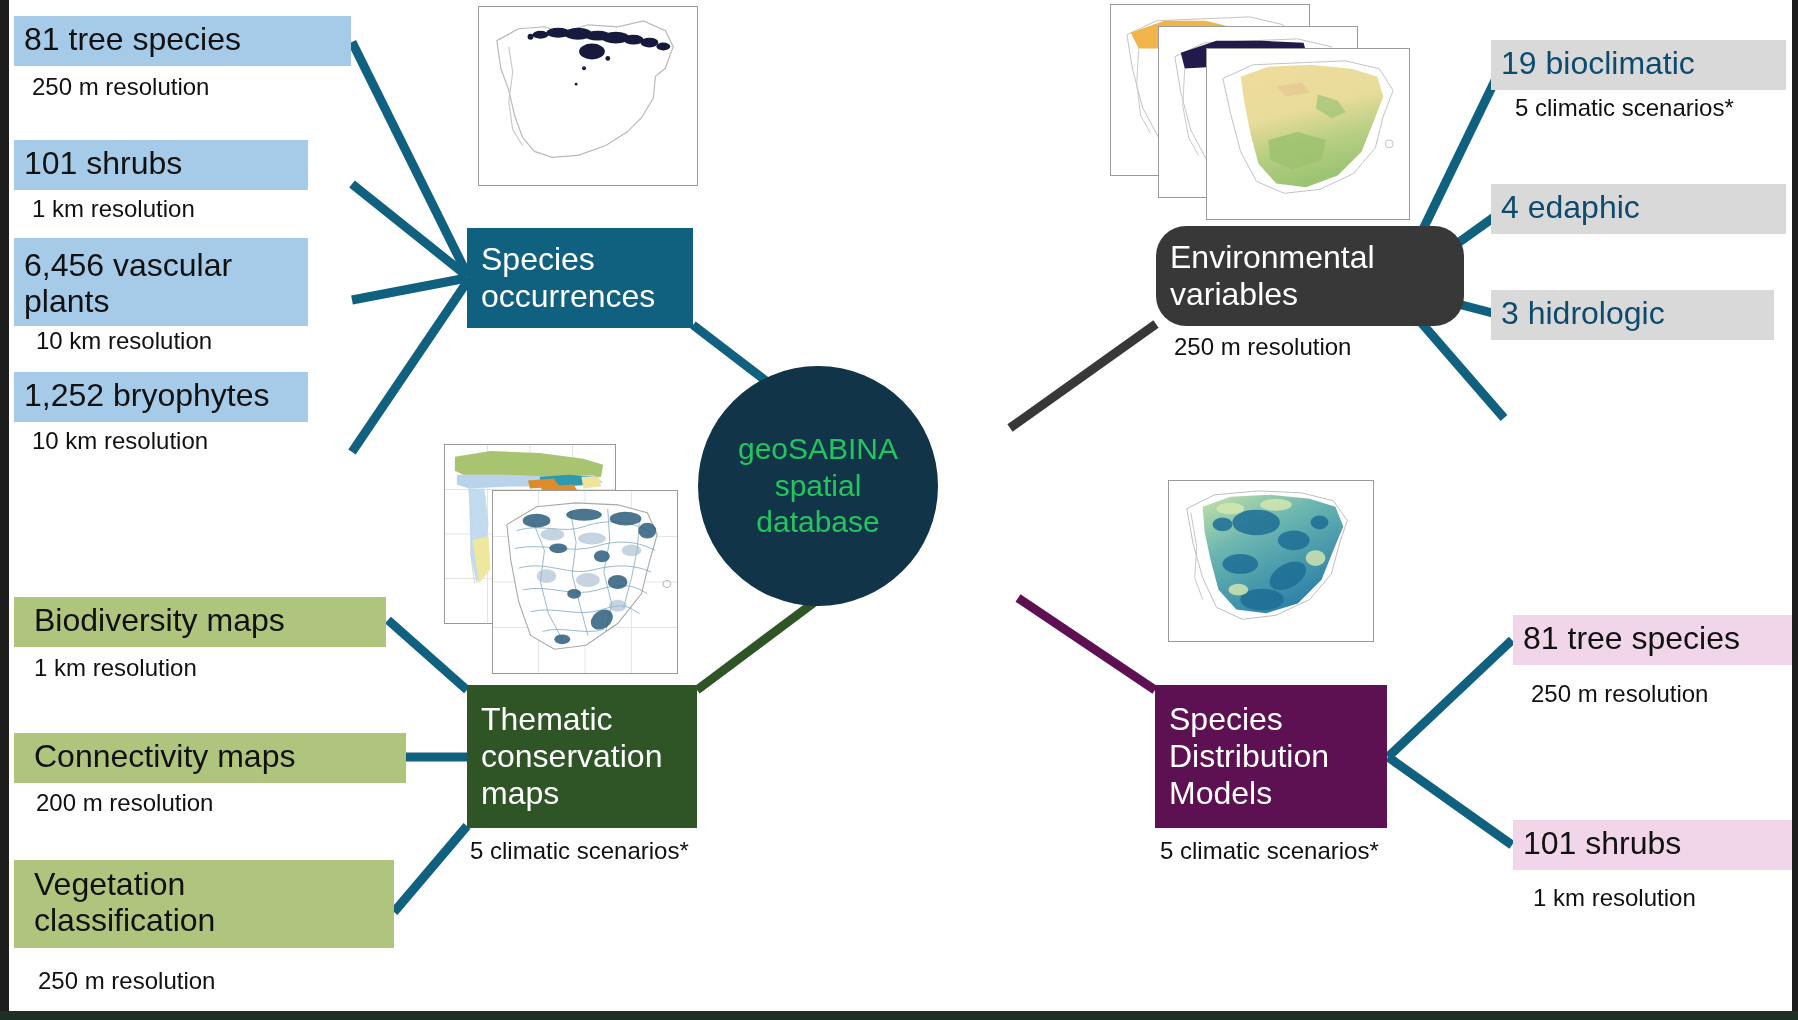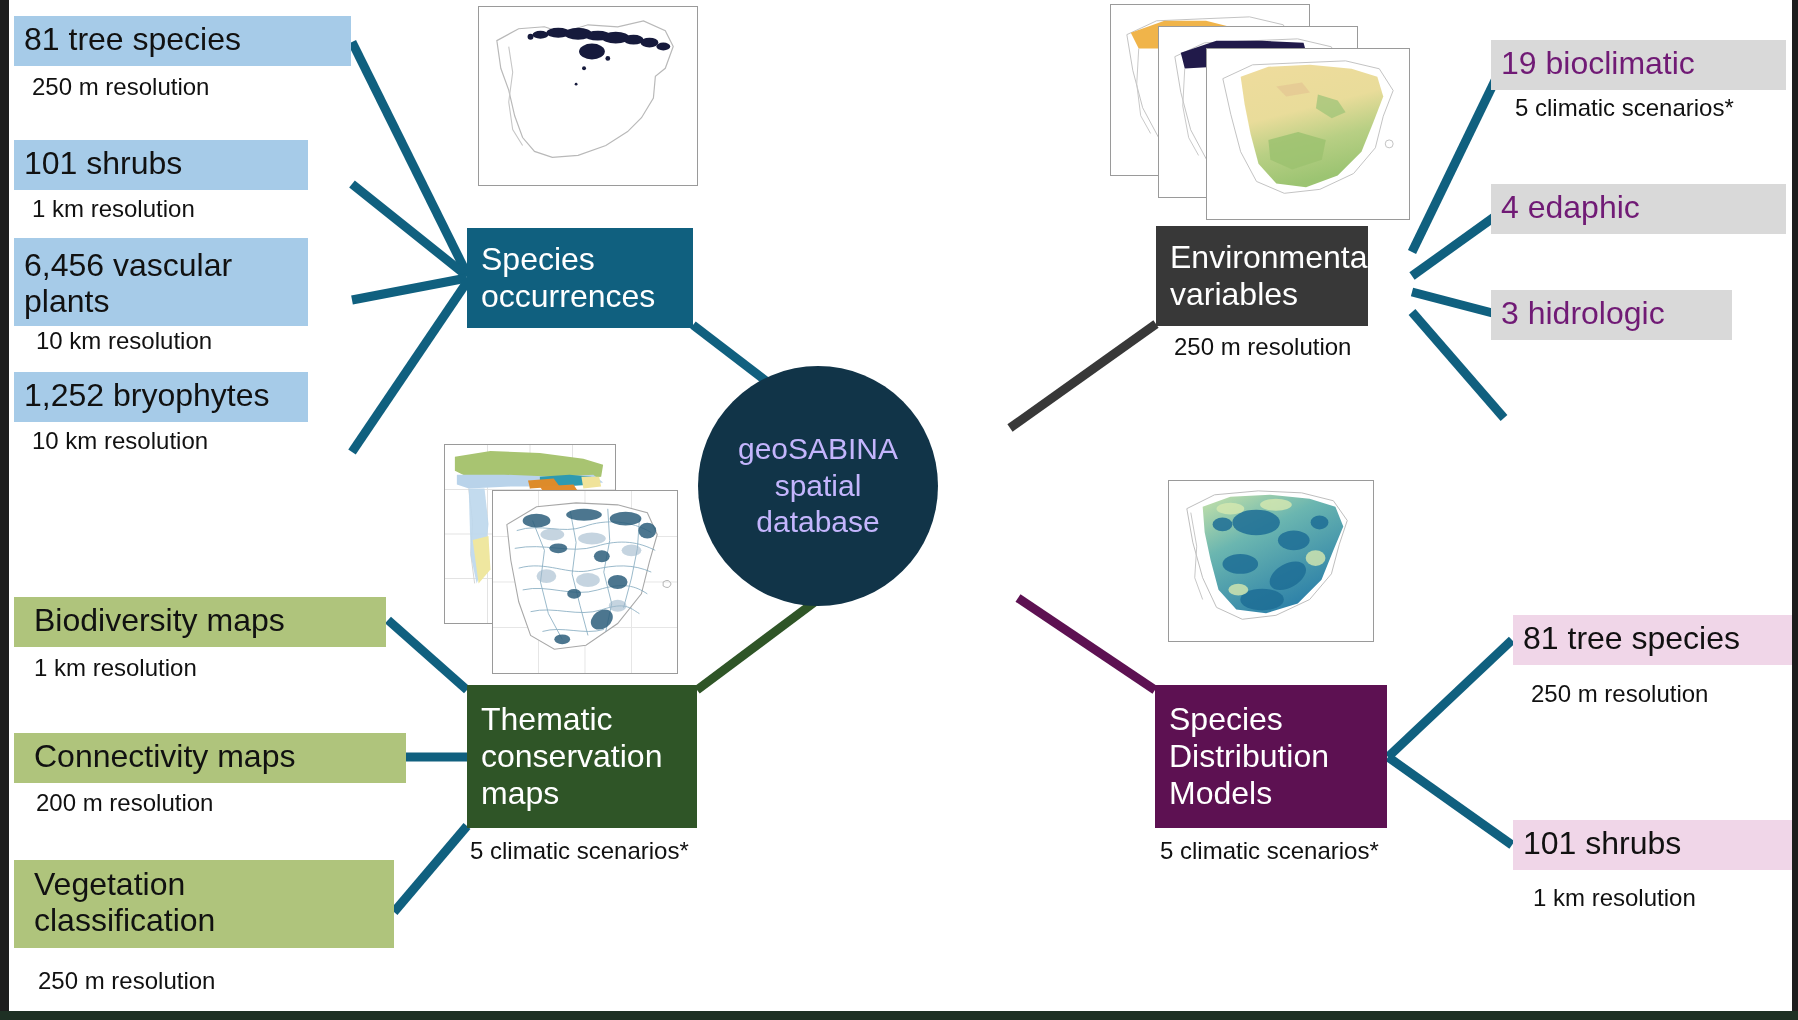--- a/index.html
+++ b/index.html
@@ -14,28 +14,28 @@
   .edge-right{position:absolute;right:0;top:0;width:6px;height:1020px;background:#1d1d1d;}
   .edge-bottom{position:absolute;left:0;bottom:0;width:1798px;height:9px;background:#1e3024;}
   .edge-top{position:absolute;left:0;top:0;width:1798px;height:3px;background:#ffffff;}
 
   svg.links{position:absolute;left:0;top:0;width:1798px;height:1020px;pointer-events:none;}
 
   .node{position:absolute;box-sizing:border-box;display:flex;align-items:center;}
   .chip{padding:4px 10px 6px 10px;}
   .chip-blue{background:#a6cbe8;color:#111;}
   .chip-olive{background:#afc47c;color:#111;padding-left:20px;}
-  .chip-gray{background:#d9d9d9;color:#701a75;}
+  .chip-gray{background:#d9d9d9;color:#0c4a6e;}
   .chip-pink{background:#f0d6e8;color:#111;}
   .chip-txt{font-size:32px;line-height:1.12;font-weight:400;}
 
   .sub{position:absolute;font-size:24px;line-height:1.1;color:#111;}
 
   .hub{
-    position:absolute;border-radius:50%;background:#113448;color:#c4b5fd;
+    position:absolute;border-radius:50%;background:#113448;color:#22c55e;
     display:flex;align-items:center;justify-content:center;text-align:center;
     font-size:30px;line-height:1.22;
   }
 
   .catbox{position:absolute;box-sizing:border-box;color:#fff;
     display:flex;align-items:center;padding:10px 14px;font-size:32px;line-height:1.15;}
   .cat-teal{background:#10607f;}
   .cat-dark{background:#383838;}
   .cat-green{background:#2f5527;}
   .cat-purple{background:#5d1152;}
@@ -257,21 +257,21 @@
     </div>
   </div>
 
   <div class="catbox cat-teal" style="left:467px;top:228px;width:226px;height:100px;">
     <div>
       <div>Species</div>
       <div>occurrences</div>
     </div>
   </div>
 
-  <div class="catbox cat-dark" style="left:1156px;top:226px;width:212px;height:100px;">
+  <div class="catbox cat-dark" style="left:1156px;top:226px;width:308px;height:100px;border-radius:30px;">
     <div>
       <div>Environmental</div>
       <div>variables</div>
     </div>
   </div>
   <div class="sub" style="left:1174px;top:334px;">250 m resolution</div>
 
   <div class="catbox cat-green" style="left:467px;top:685px;width:230px;height:143px;">
     <div>
       <div>Thematic</div>
@@ -333,21 +333,21 @@
 
   <div class="node chip chip-gray" style="left:1491px;top:40px;width:295px;height:50px;">
     <span class="chip-txt">19 bioclimatic</span>
   </div>
   <div class="sub" style="left:1515px;top:95px;">5 climatic scenarios*</div>
 
   <div class="node chip chip-gray" style="left:1491px;top:184px;width:295px;height:50px;">
     <span class="chip-txt">4 edaphic</span>
   </div>
 
-  <div class="node chip chip-gray" style="left:1491px;top:290px;width:241px;height:50px;">
+  <div class="node chip chip-gray" style="left:1491px;top:290px;width:283px;height:50px;">
     <span class="chip-txt">3 hidrologic</span>
   </div>
 
 
   <div class="node chip chip-pink" style="left:1513px;top:615px;width:285px;height:50px;">
     <span class="chip-txt">81 tree species</span>
   </div>
   <div class="sub" style="left:1531px;top:681px;">250 m resolution</div>
 
   <div class="node chip chip-pink" style="left:1513px;top:820px;width:285px;height:50px;">

